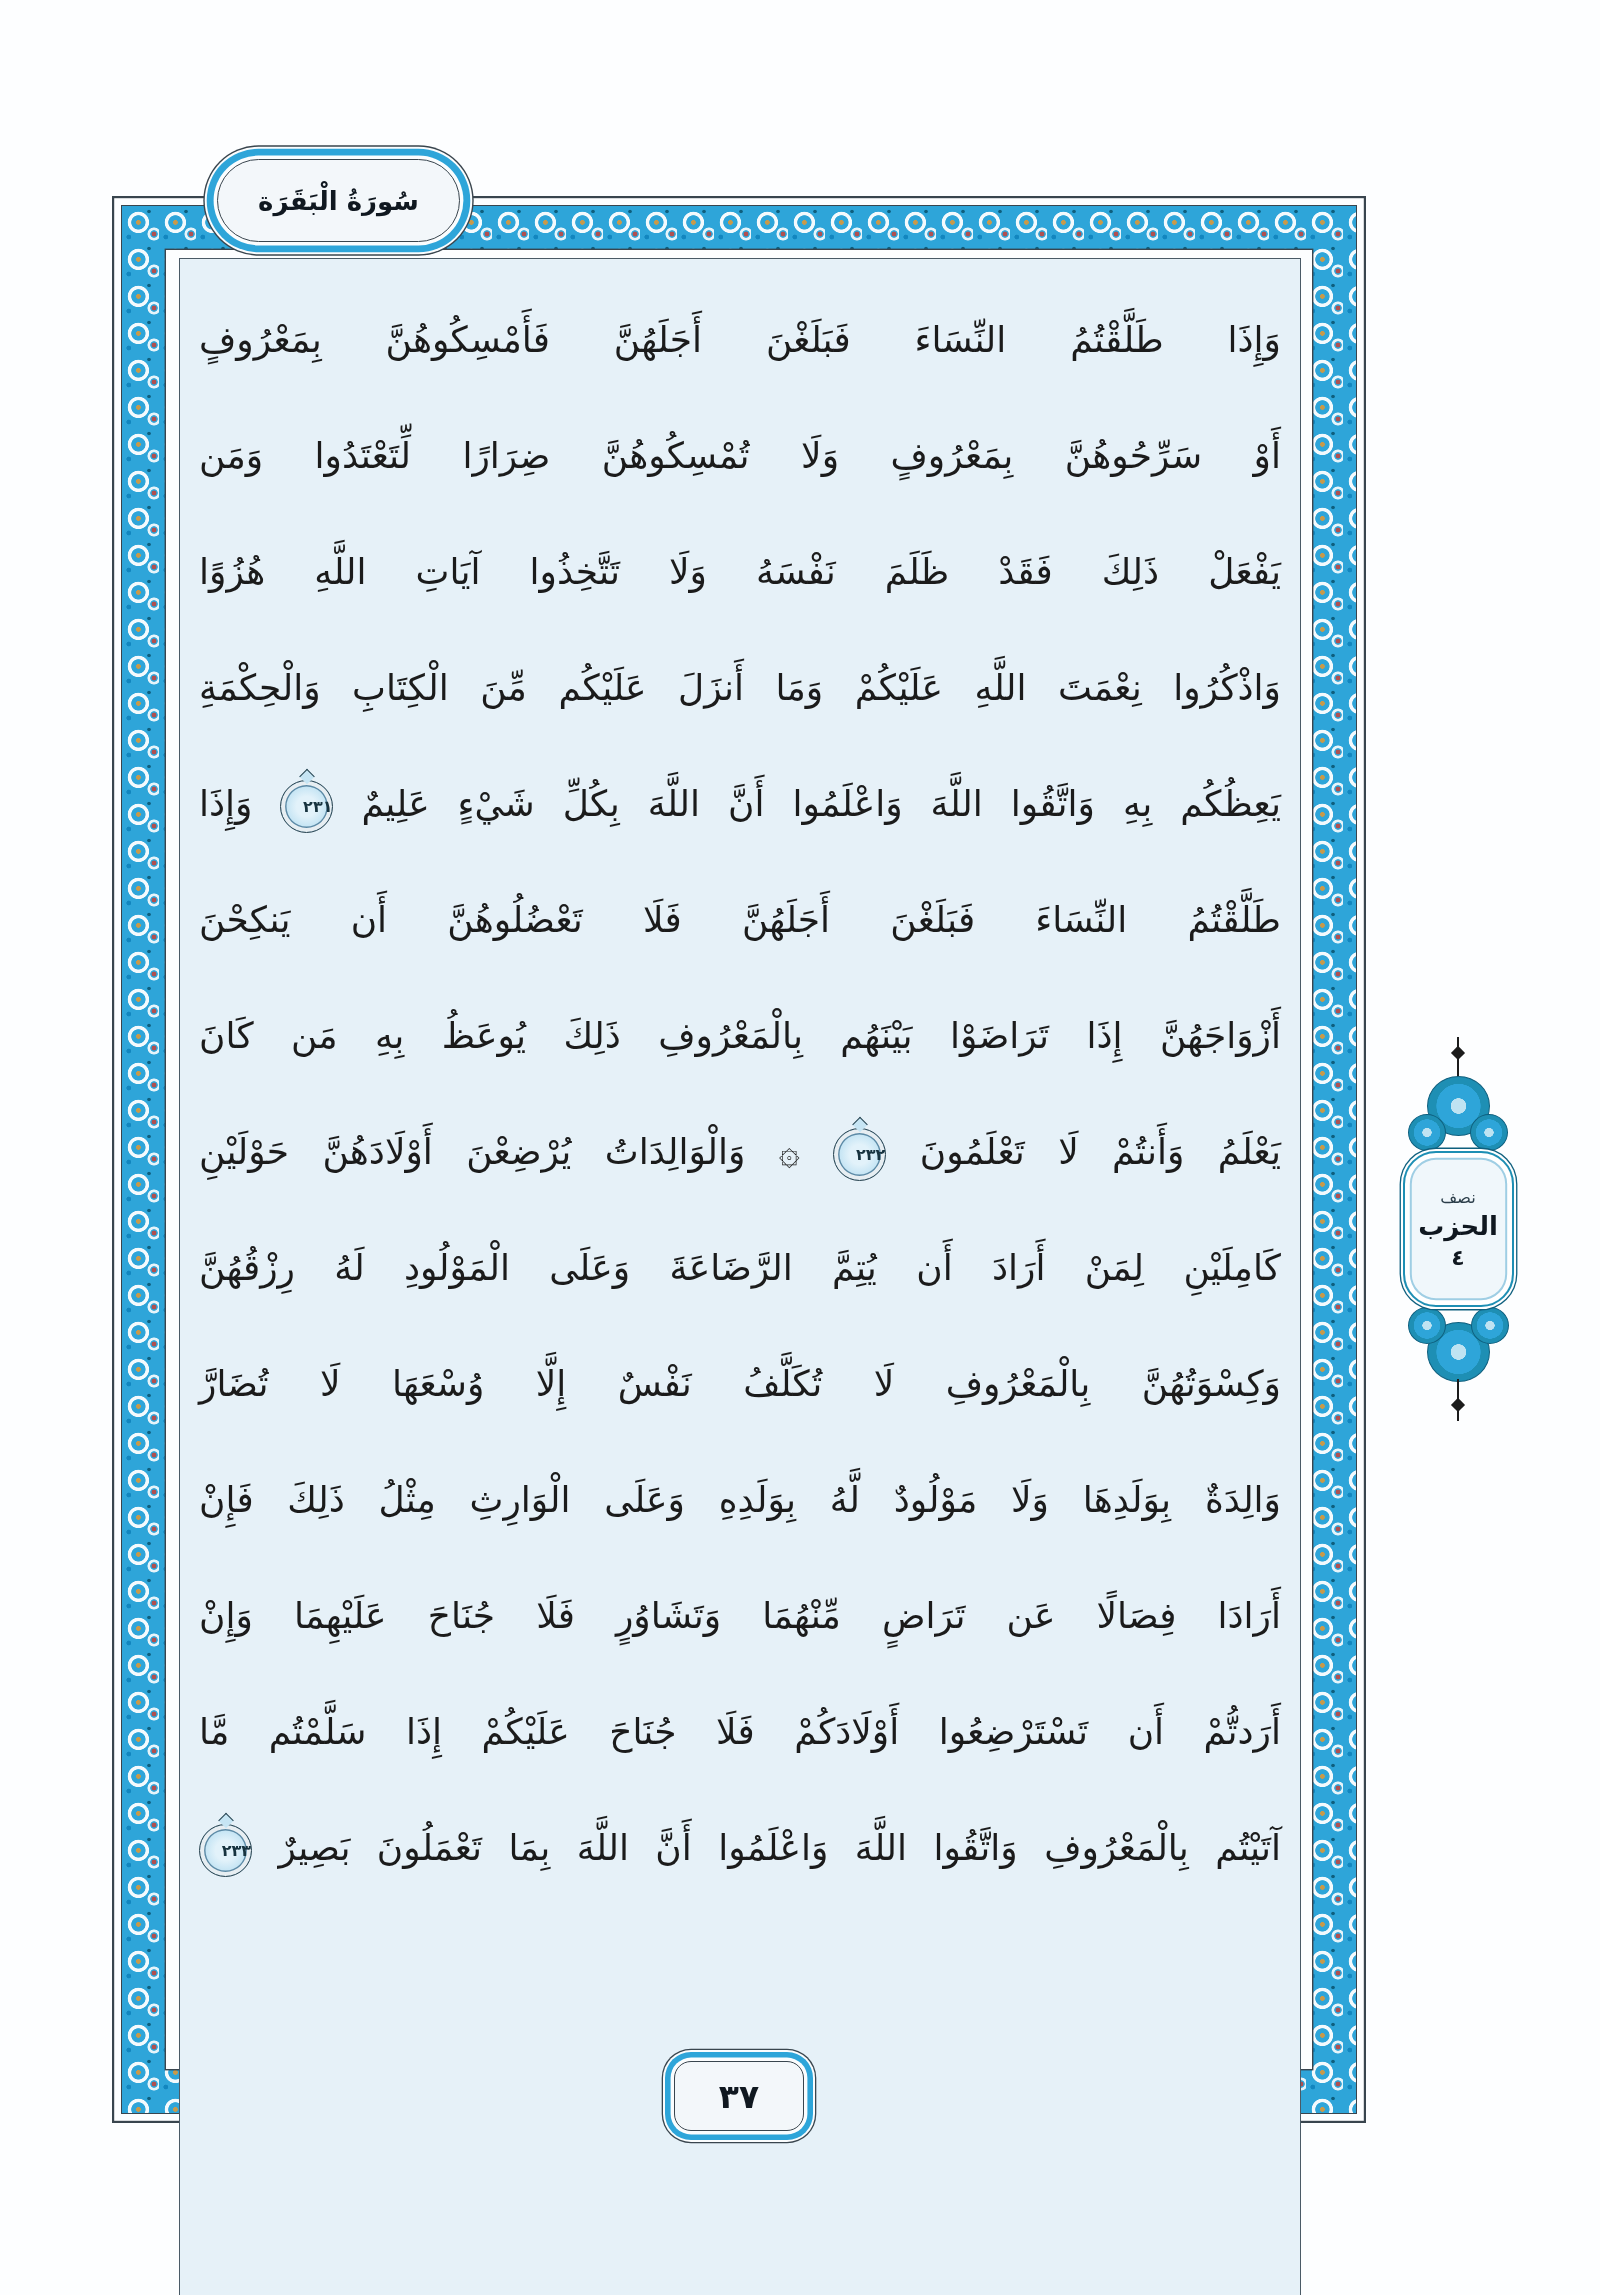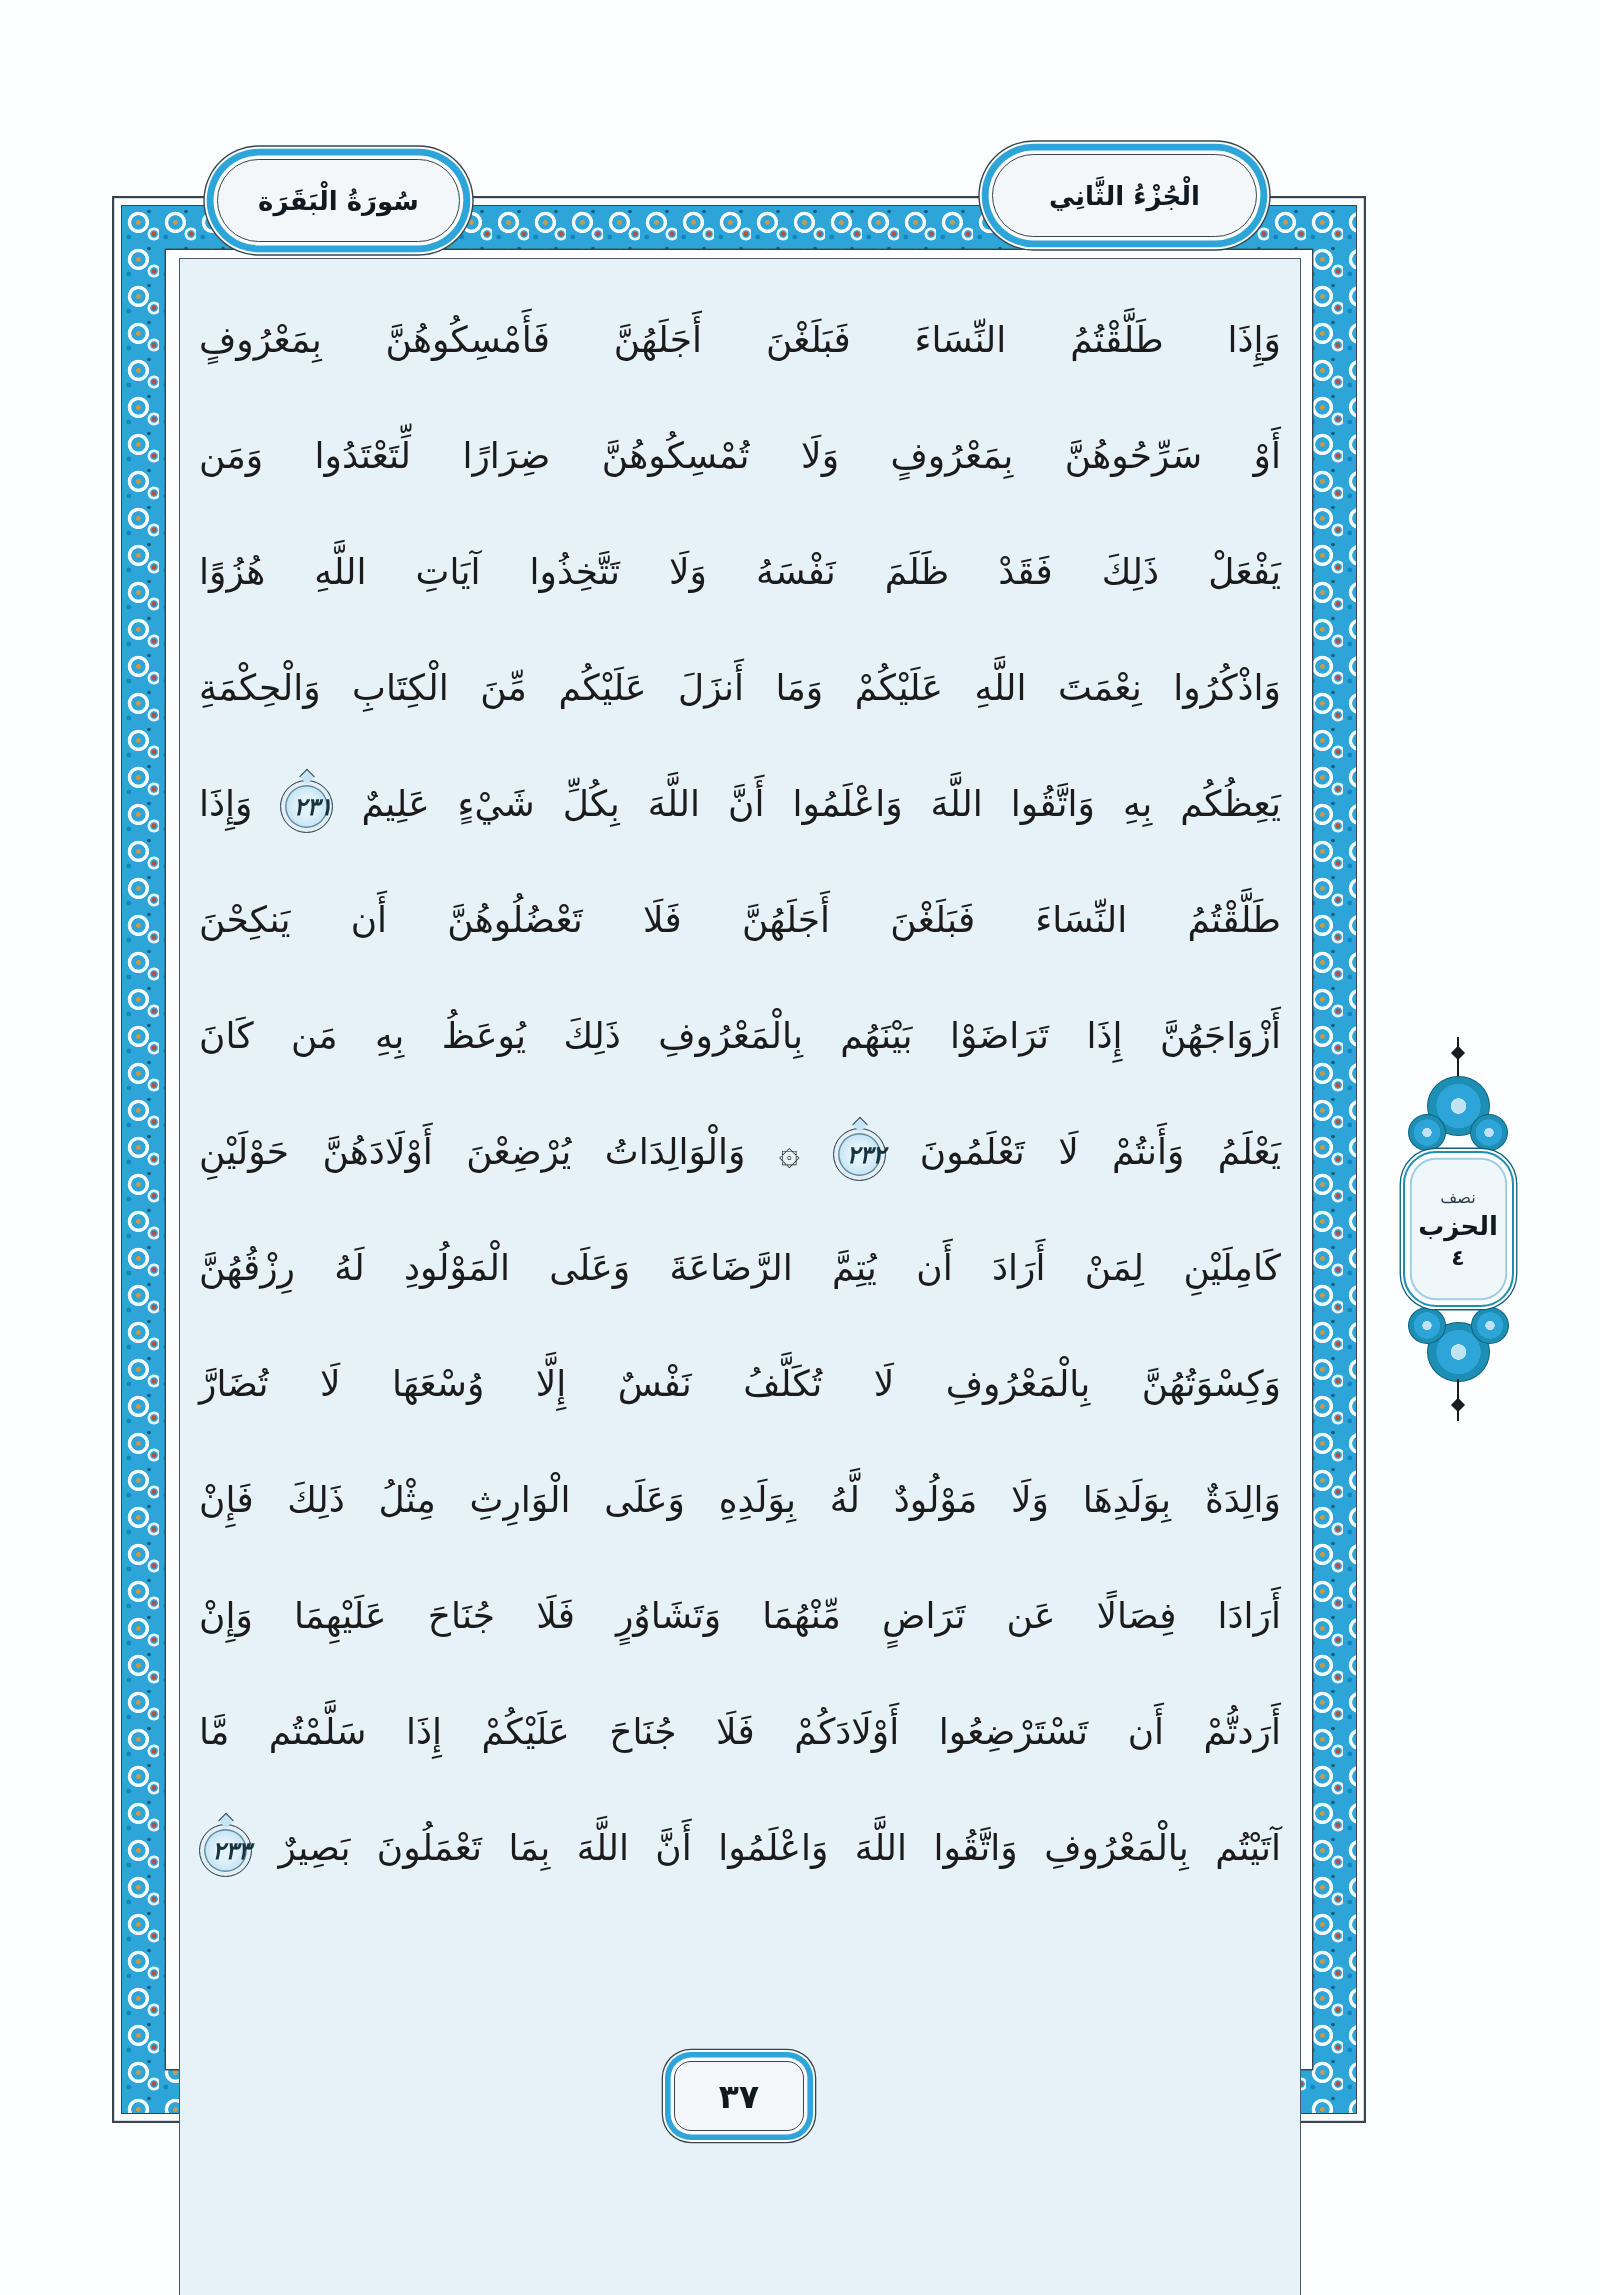--- a/index.html
+++ b/index.html
@@ -58,22 +58,22 @@
     height:116px;line-height:116px;
     font-size:36px;color:var(--ink);
     text-align:justify;text-align-last:justify;
     white-space:nowrap;
   }
   .ayah-marker{
     display:inline-block;width:53px;height:53px;border-radius:50%;
     background:radial-gradient(circle,#e2f2fa 0 28%,var(--marker-fill) 55%,#a9d4ea 100%);
     border:1.4px solid #27424f;
     box-shadow:inset 0 0 0 4.1px rgba(255,255,255,.85), inset 0 0 0 5.5px #5c8aa6;
-    text-align:right;line-height:52px;font-size:24px;font-weight:bold;color:#17333f;
-    vertical-align:middle;position:relative;box-sizing:border-box;font-style:italic;
+    text-align:right;line-height:52px;font-size:16px;font-weight:bold;color:#17333f;
+    vertical-align:middle;position:relative;box-sizing:border-box;
   }
   .ayah-marker::before{
     content:'';position:absolute;left:50%;top:-9.6px;transform:translateX(-50%) rotate(45deg);
     width:9.6px;height:9.6px;background:var(--marker-fill);border-left:1.4px solid #27424f;border-top:1.4px solid #27424f;
   }
 
   
   .cartouche{
     position:absolute;height:83px;border-radius:42px;
     background:var(--cartouche-bg);border:1.4px solid var(--outline);box-sizing:border-box;
@@ -150,23 +150,20 @@
         <div class="qline"><span>وَالِدَةٌ بِوَلَدِهَا وَلَا مَوْلُودٌ لَّهُ بِوَلَدِهِ وَعَلَى الْوَارِثِ مِثْلُ ذَلِكَ فَإِنْ</span></div>
         <div class="qline"><span>أَرَادَا فِصَالًا عَن تَرَاضٍ مِّنْهُمَا وَتَشَاوُرٍ فَلَا جُنَاحَ عَلَيْهِمَا وَإِنْ</span></div>
         <div class="qline"><span>أَرَدتُّمْ أَن تَسْتَرْضِعُوا أَوْلَادَكُمْ فَلَا جُنَاحَ عَلَيْكُمْ إِذَا سَلَّمْتُم مَّا</span></div>
         <div class="qline"><span>آتَيْتُم بِالْمَعْرُوفِ وَاتَّقُوا اللَّهَ وَاعْلَمُوا أَنَّ اللَّهَ بِمَا تَعْمَلُونَ بَصِيرٌ</span> <span class="ayah-marker">٢٣٣</span></div>
       </div>
   </div>
 
   <div class="cartouche cartouche-surah">
     <span>سُورَةُ الْبَقَرَة</span>
   </div>
-  <div class="cartouche cartouche-juz">
-    <span>الْجُزْءُ الثَّانِي</span>
-  </div>
 
   <div class="hizb">
     <div class="finial finial-top"></div>
     <div class="bud">
         <i class="c1"></i>
         <i class="c2"></i>
         <i class="c3"></i>
       </div>
     <div class="hizb-cartouche">
       <span class="hizb-word-top">نصف</span>

